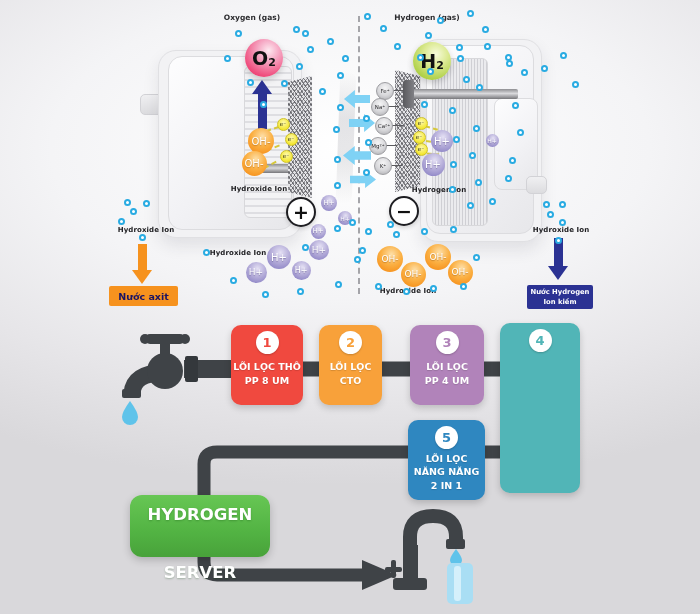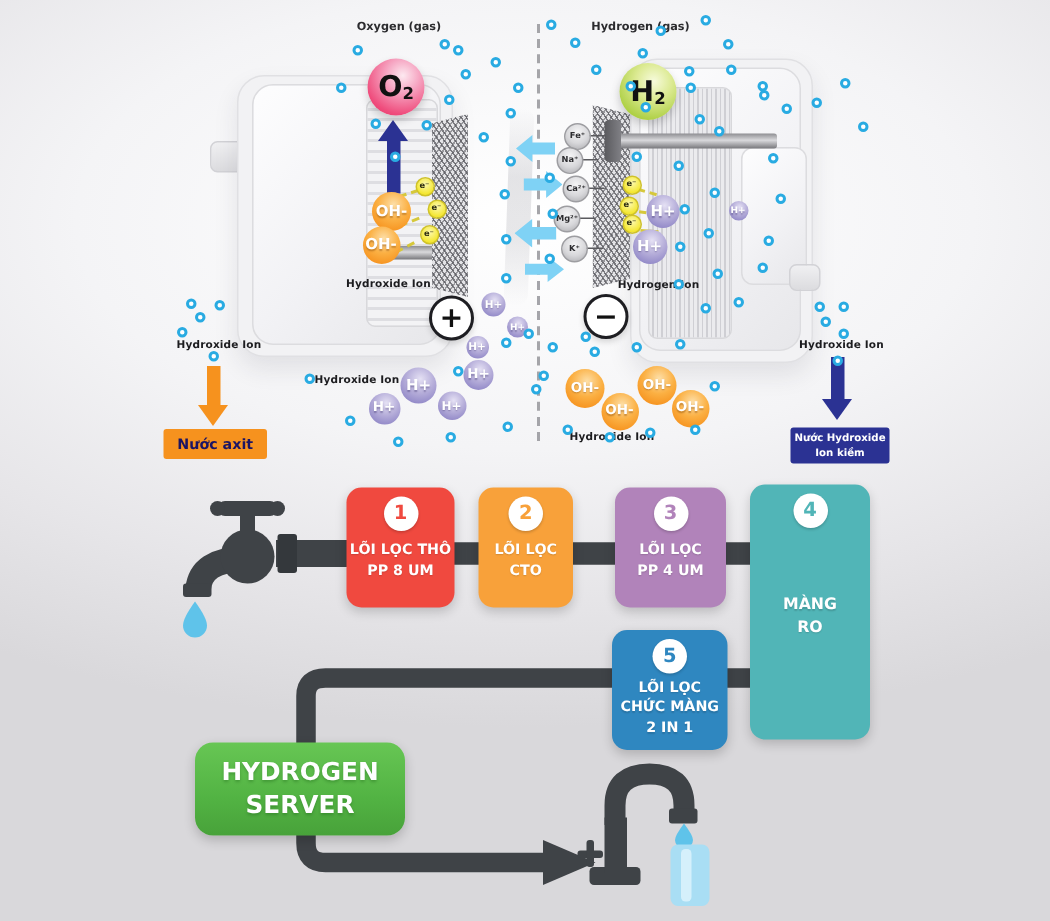--- a/index.html
+++ b/index.html
@@ -24,21 +24,21 @@
                      repeating-linear-gradient(-55deg,rgba(88,88,94,.55) 0 1px,transparent 1px 3px);
     box-shadow:1px 2px 3px rgba(0,0,0,.18);
   }
   .membrane{border-left:2px dashed #97979c;opacity:.85;}
   .streak{background:linear-gradient(180deg,rgba(150,150,158,0),rgba(140,140,150,.5) 35%,rgba(140,140,150,.45) 65%,rgba(150,150,158,0));border-radius:8px;}
   .gas-circle{border-radius:50%;display:flex;align-items:center;justify-content:center;color:#111;font-weight:bold;box-shadow:0 3px 6px rgba(0,0,0,.18);}
   .gas-circle .sym{font-size:19px;line-height:1;}
   .gas-circle .sub{font-size:11px;line-height:1;margin-top:8px;}
   .o2{background:radial-gradient(circle at 62% 30%, #fde9f0 0%, #f6a8c4 30%, #ef4d7d 72%, #e62a60 100%);}
   .h2{background:radial-gradient(circle at 60% 32%, #f7fbdc 0%, #dcea93 35%, #abce40 78%, #97bd2b 100%);}
-  .ion{border-radius:50%;display:flex;align-items:center;justify-content:center;font-weight:bold;color:#fff;text-align:center;}
+  .ion{border-radius:50%;display:flex;align-items:center;justify-content:center;font-weight:normal;color:#fff;text-align:center;}
   .ion.oh{background:radial-gradient(circle at 55% 32%,#fddfa8 0%,#fbb043 45%,#f6921e 82%,#ea8315 100%);text-shadow:0 1px 1px rgba(120,60,0,.4);}
   .ion.hp{background:radial-gradient(circle at 55% 32%,#e5e1f4 0%,#b5add9 45%,#8a81c4 88%,#7d74ba 100%);text-shadow:0 1px 1px rgba(50,40,100,.4);}
   .ion.min{background:radial-gradient(circle at 50% 32%,#f5f5f6 0%,#d7d7da 55%,#aaaaae 100%);color:#2c2c2f;border:.5px solid #9d9da1;}
   .ion.el{background:radial-gradient(circle at 50% 35%,#fdf9ae 0%,#f4e733 70%,#e8da22 100%);color:#2a2a10;border:.5px solid #cfc22a;}
   .dot{width:3px;height:3px;border:2px solid #29abe2;background:#fff;border-radius:50%;}
   .pm-circle{background:#fff;border:2.5px solid #1e1e22;border-radius:50%;display:flex;align-items:center;justify-content:center;
              font-size:19px;font-weight:bold;color:#111;box-shadow:0 2px 4px rgba(0,0,0,.15);}
   .arrow-shaft{background:#2b3293;}
   .arrow-head-up{width:0;height:0;border-left:10px solid transparent;border-right:10px solid transparent;border-bottom:14px solid #2b3293;}
   .arrow-head-down{width:0;height:0;border-left:10px solid transparent;border-right:10px solid transparent;border-top:14px solid #2b3293;}
@@ -53,21 +53,21 @@
   .knob{background:linear-gradient(90deg,#5a5a5e,#808085);border-radius:3px;}
   .acid-box{background:#f6921e;color:#1b1464;font-weight:bold;font-size:9.5px;display:flex;align-items:center;justify-content:center;border-radius:2px;}
   .alk-box{background:#2b3293;color:#fff;font-weight:bold;font-size:6.8px;line-height:1.5;text-align:center;display:flex;flex-direction:column;align-items:center;justify-content:center;border-radius:2px;}
   
   .stepbox{border-radius:10px;box-shadow:0 3px 7px rgba(0,0,0,.18);color:#fff;text-align:center;z-index:2;}
   .stepnum{width:23px;height:23px;border-radius:50%;background:#fff;margin:6px auto 0;display:flex;align-items:center;justify-content:center;
            font-size:13px;font-weight:bold;box-shadow:0 1px 2px rgba(0,0,0,.2);}
   .steptext{font-size:9.5px;font-weight:bold;line-height:1.45;margin-top:6px;text-shadow:0 1px 1px rgba(0,0,0,.15);}
   .server-box{background:linear-gradient(180deg,#67c654 0%,#52b343 60%,#48a23a 100%);border-radius:12px;z-index:2;
               display:flex;flex-direction:column;align-items:center;justify-content:center;box-shadow:0 3px 8px rgba(0,0,0,.2);}
-  .server-box div{color:#fff;font-size:16.5px;font-weight:bold;line-height:1.35;text-shadow:0 1px 2px rgba(0,60,0,.25);}
+  .server-box div{color:#fff;font-size:16.5px;font-weight:bold;line-height:1.35;text-shadow:0 1px 2px rgba(0,60,0,.25);margin-top:36px;}
   svg{display:block;}
 </style>
 </head>
 <body>
 
 <div id="stage">
 
   <svg class="abs" style="left:0;top:0;z-index:1" width="700" height="614" viewBox="0 0 700 614">
 
     <path d="M 186 369 H 508" stroke="#3f4347" stroke-width="15" fill="none"></path>
@@ -96,21 +96,21 @@
       <rect x="385" y="567" width="17" height="5" rx="2" fill="#3f4347"></rect>
       <rect x="391" y="560" width="5" height="18" rx="2" fill="#3f4347"></rect>
     </g>
     <path d="M 456 549 q 6 8 6 11 a 6 6 0 1 1 -12 0 q 0 -3 6 -11 z" fill="#5fc3ea"></path>
     <g>
       <rect x="447" y="563" width="26" height="41" rx="5" fill="#a9def4"></rect>
       <rect x="454" y="566" width="7" height="35" rx="3" fill="#d5f0fb"></rect>
     </g>
   </svg>
 
-  <div class="abs gas-label" style="left:211px;top:13px;z-index:6">Oxygen (gas)</div>
+  <div class="abs gas-label" style="left:197px;top:13px;z-index:6">Oxygen (gas)</div>
   <div class="abs gas-label" style="left:372px;top:13px;z-index:6">Hydrogen (gas)</div>
 
   <div class="abs stub" style="left:140px;top:94px;width:30px;height:19px;z-index:2"></div>
   <div class="abs shell" style="left:158px;top:50px;width:142px;height:186px;z-index:2"></div>
   <div class="abs dev-body" style="left:168px;top:56px;width:124px;height:172px;z-index:3"></div>
   <div class="abs panel h-slats" style="left:244px;top:66px;width:46px;height:150px;z-index:3"></div>
   <div class="abs rod" style="left:256px;top:164px;width:55px;height:9px;z-index:4"></div>
   <div class="abs mesh" style="left:288px;top:76px;width:24px;height:122px;z-index:4;clip-path:polygon(0 5%,100% 0,100% 100%,0 95%)"></div>
 
   <div class="abs shell" style="left:420px;top:39px;width:120px;height:201px;z-index:2"></div>
@@ -159,21 +159,21 @@
     <div class="arrow-shaft" style="width:9px;height:26px;margin-left:5.5px"></div>
     <div class="arrow-head-down"></div>
   </div>
   <div class="abs acid-box" style="left:109px;top:286px;width:69px;height:20px;z-index:5">Nước axit</div>
 
   <div class="abs" style="left:548px;top:238px;z-index:5">
     <div class="arrow-shaft" style="width:9px;height:28px;margin-left:5.5px"></div>
     <div class="arrow-head-down"></div>
   </div>
   <div class="abs alk-box" style="left:527px;top:285px;width:66px;height:24px;z-index:5">
-    <div>Nước Hydroxide</div>
+    <div>Nước Hydrogen</div>
     <div>Ion kiềm</div>
   </div>
 
   <div class="abs stepbox" style="left: 231px; top: 325px; width: 72px; height: 80px; background: rgb(240, 73, 63);">
     <div class="stepnum" style="color: rgb(240, 73, 63);">1</div>
     <div class="steptext">
         <div>LÕI LỌC THÔ</div>
         <div>PP 8 UM</div>
       </div>
   </div>
@@ -186,30 +186,26 @@
   </div>
   <div class="abs stepbox" style="left: 410px; top: 325px; width: 74px; height: 80px; background: rgb(177, 131, 186);">
     <div class="stepnum" style="color: rgb(177, 131, 186);">3</div>
     <div class="steptext">
         <div>LÕI LỌC</div>
         <div>PP 4 UM</div>
       </div>
   </div>
   <div class="abs stepbox" style="left: 500px; top: 323px; width: 80px; height: 170px; background: rgb(81, 181, 183);">
     <div class="stepnum" style="color: rgb(81, 181, 183);">4</div>
-    <div class="steptext" style="margin-top:44px;font-size:10.5px">
-        <div>MÀNG</div>
-        <div>RO</div>
-      </div>
   </div>
   <div class="abs stepbox" style="left: 408px; top: 420px; width: 77px; height: 80px; background: rgb(47, 135, 192);">
     <div class="stepnum" style="color: rgb(47, 135, 192);">5</div>
     <div class="steptext" style="margin-top:3px;line-height:1.4">
         <div>LÕI LỌC</div>
-        <div>CHỨC MÀNG</div>
+        <div>NĂNG NĂNG</div>
         <div>2 IN 1</div>
       </div>
   </div>
 
   <div class="abs server-box" style="left:130px;top:495px;width:140px;height:62px">
     <div>HYDROGEN</div>
     <div>SERVER</div>
   </div>
 
 <div class="abs dot" style="left: 363.5px; top: 12.5px; z-index: 7;"></div>

